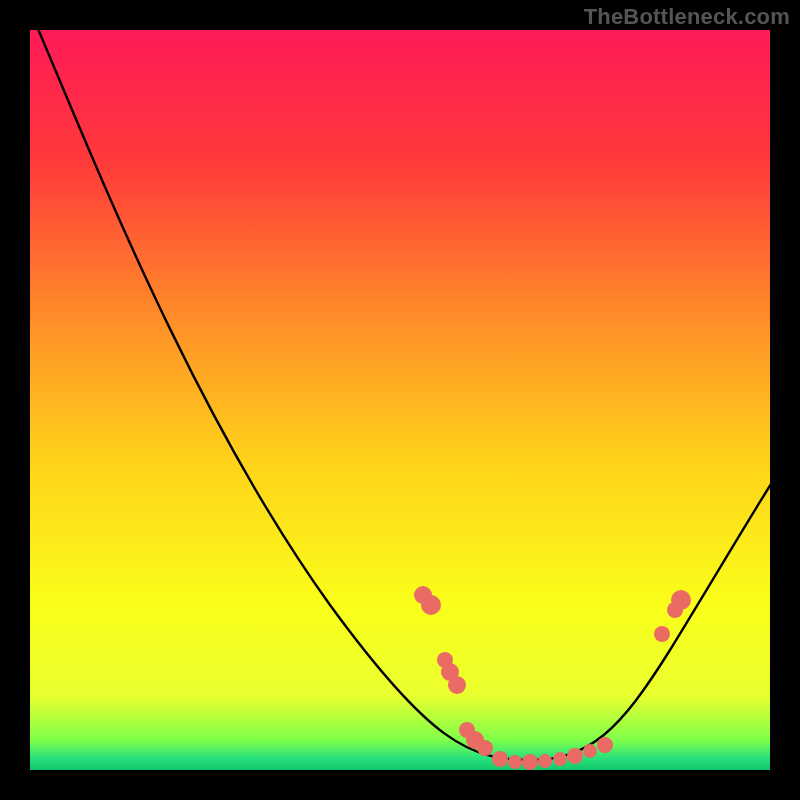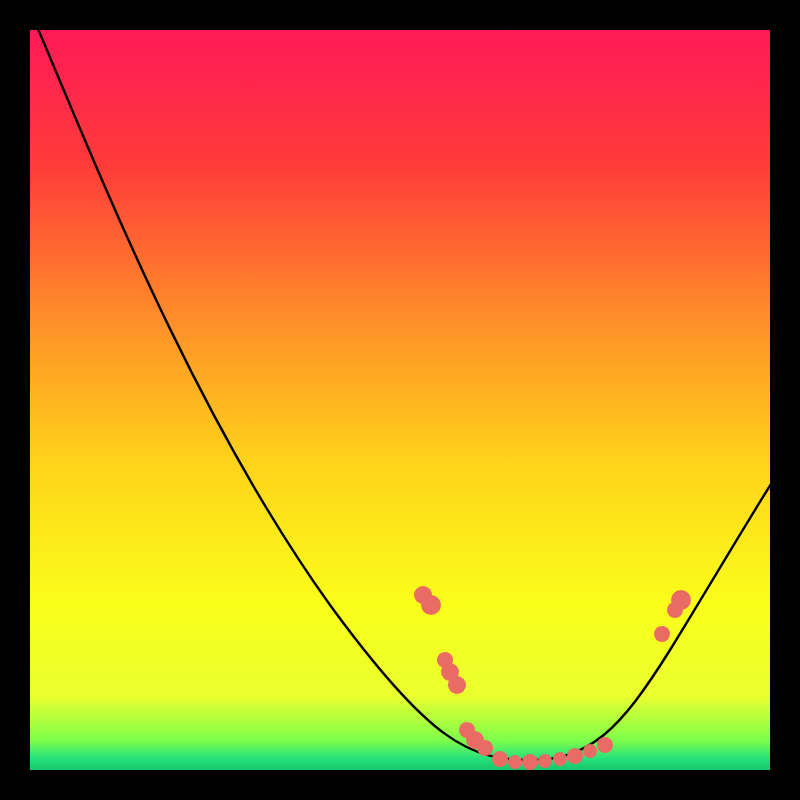--- a/index.html
+++ b/index.html
@@ -36,20 +36,21 @@
   }
   svg {
     display: block;
   }
 </style>
 </head>
 <body>
 
 <div class="stage">
 
+  <div class="watermark">TheBottleneck.com</div>
 
   <div class="plot">
     <svg id="chart-svg" width="740" height="740" viewBox="0 0 740 740" xmlns="http://www.w3.org/2000/svg">
       <defs>
         <linearGradient id="bg-grad" x1="0" y1="0" x2="0" y2="1">
             <stop offset="0%" stop-color="#ff1a57"></stop>
             <stop offset="18%" stop-color="#ff3a3a"></stop>
             <stop offset="38%" stop-color="#ff8a2a"></stop>
             <stop offset="57.99999999999999%" stop-color="#ffd21a"></stop>
             <stop offset="78%" stop-color="#faff1a"></stop>

